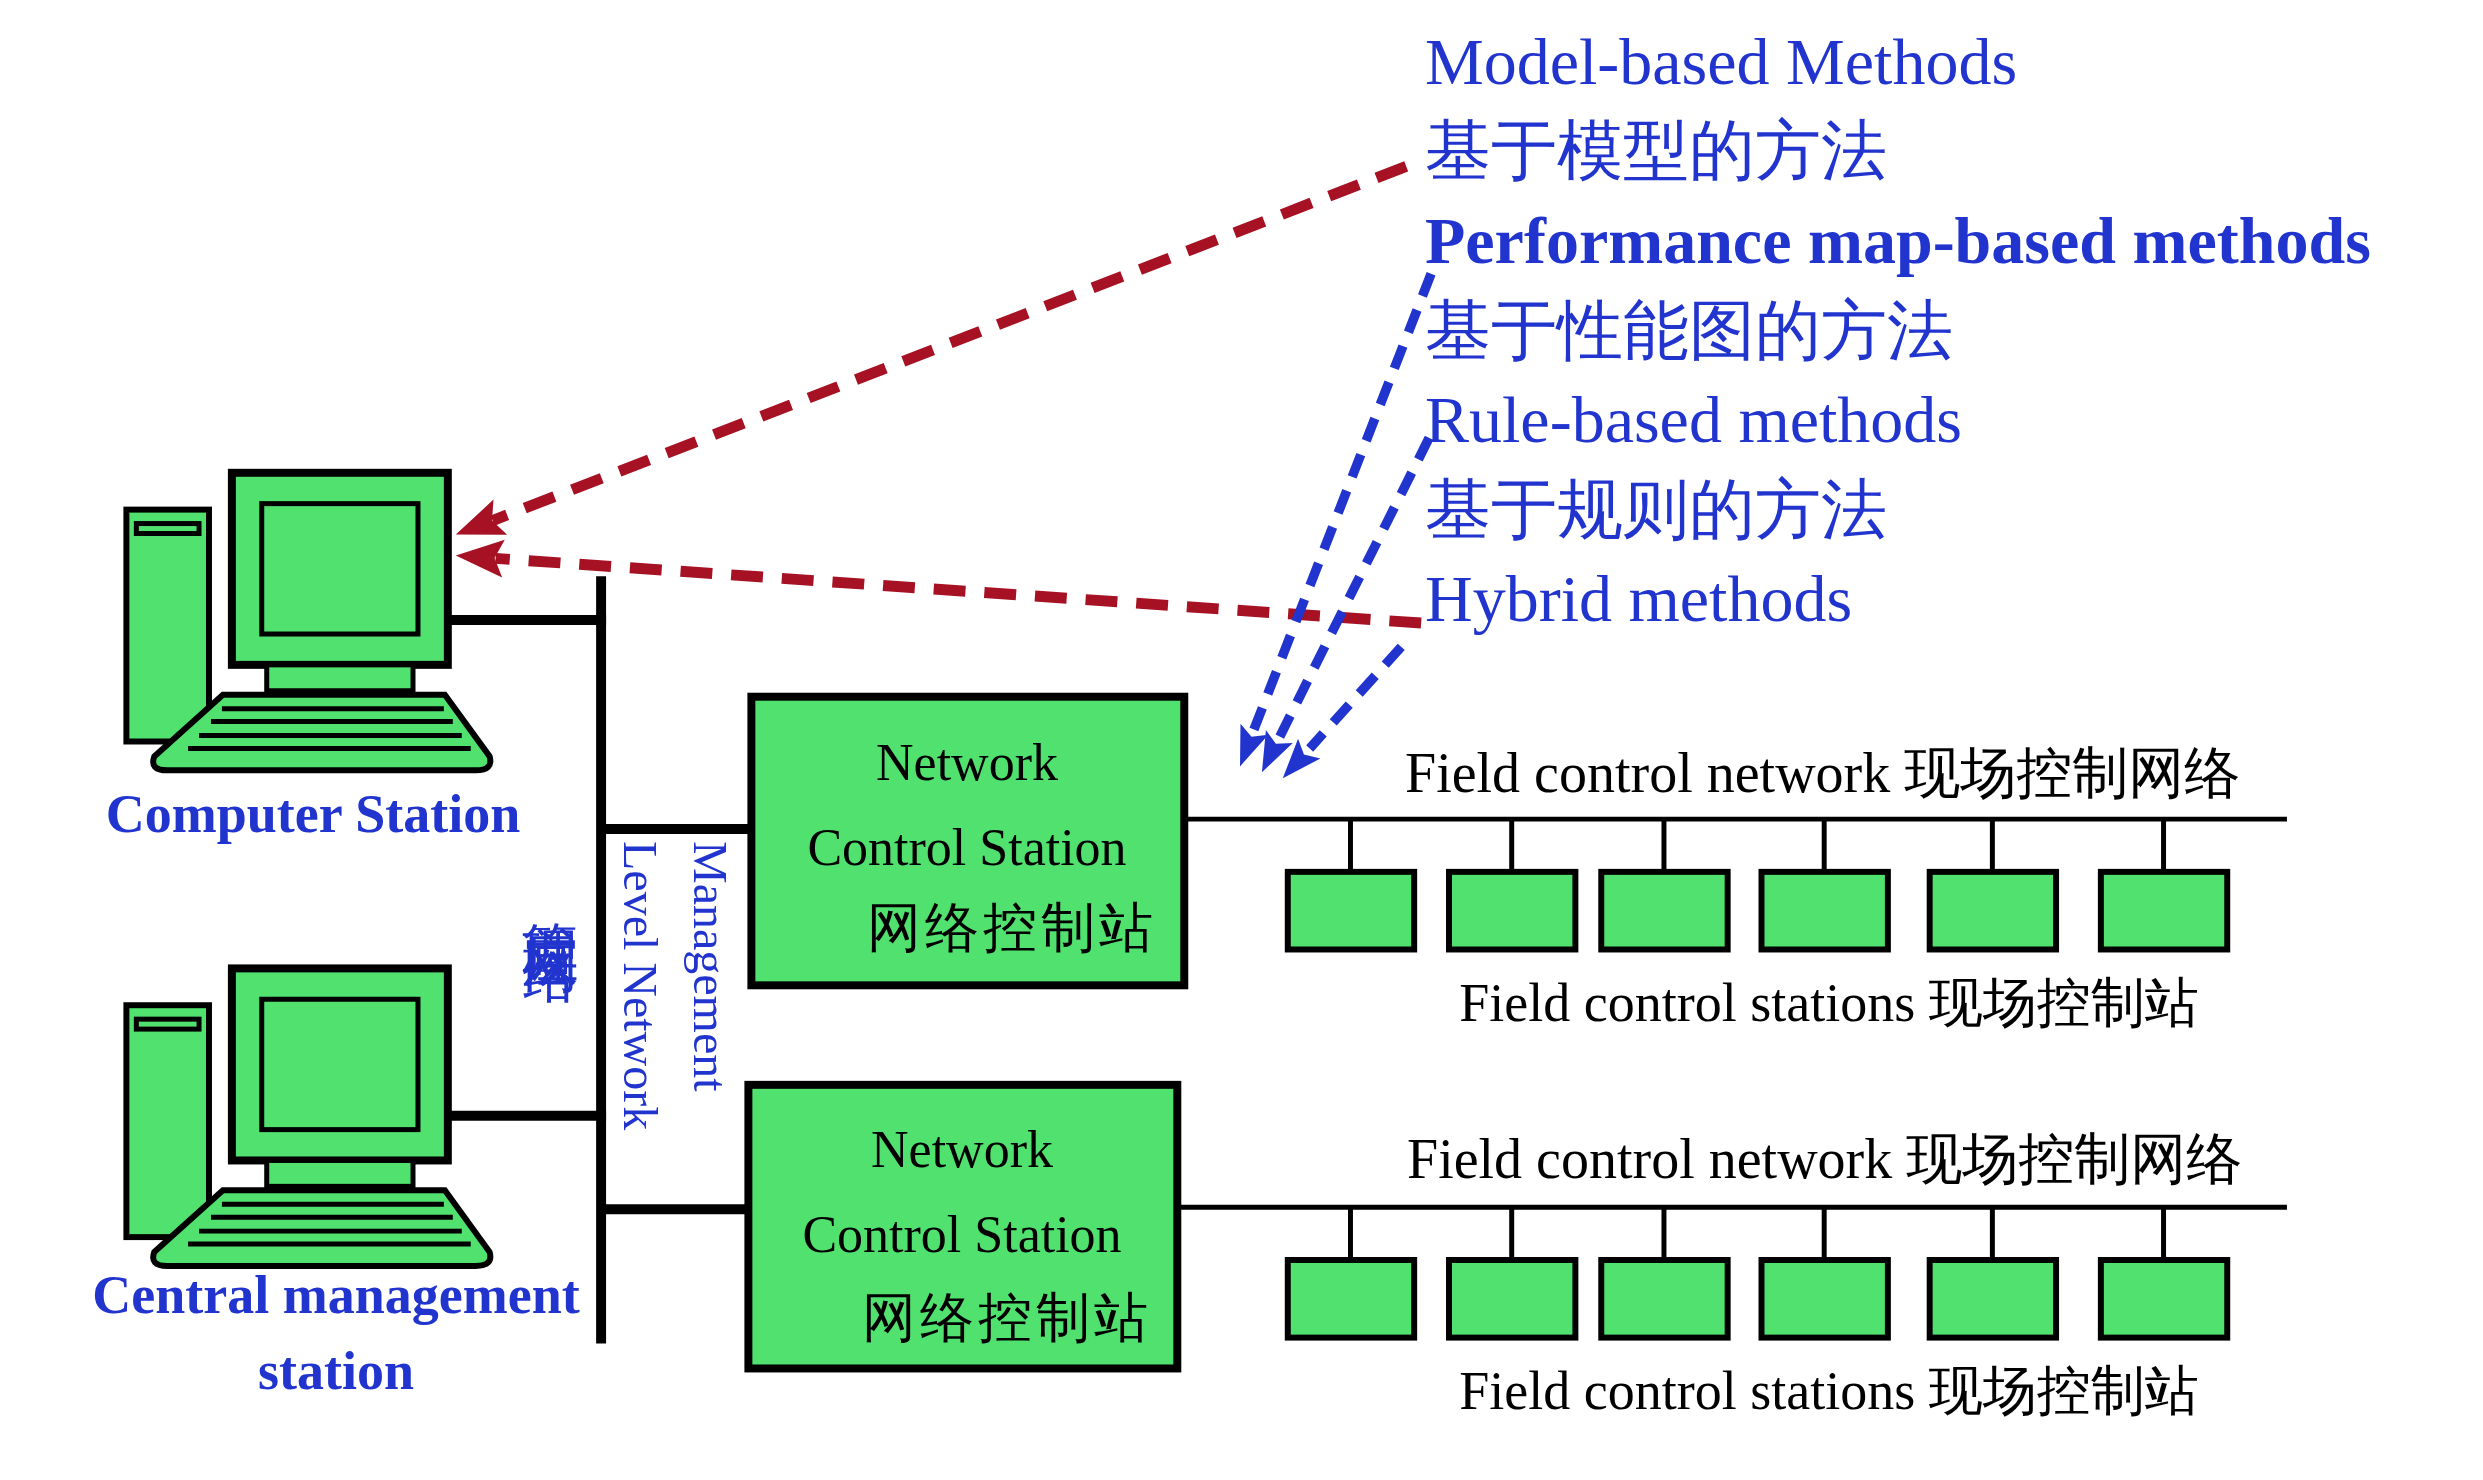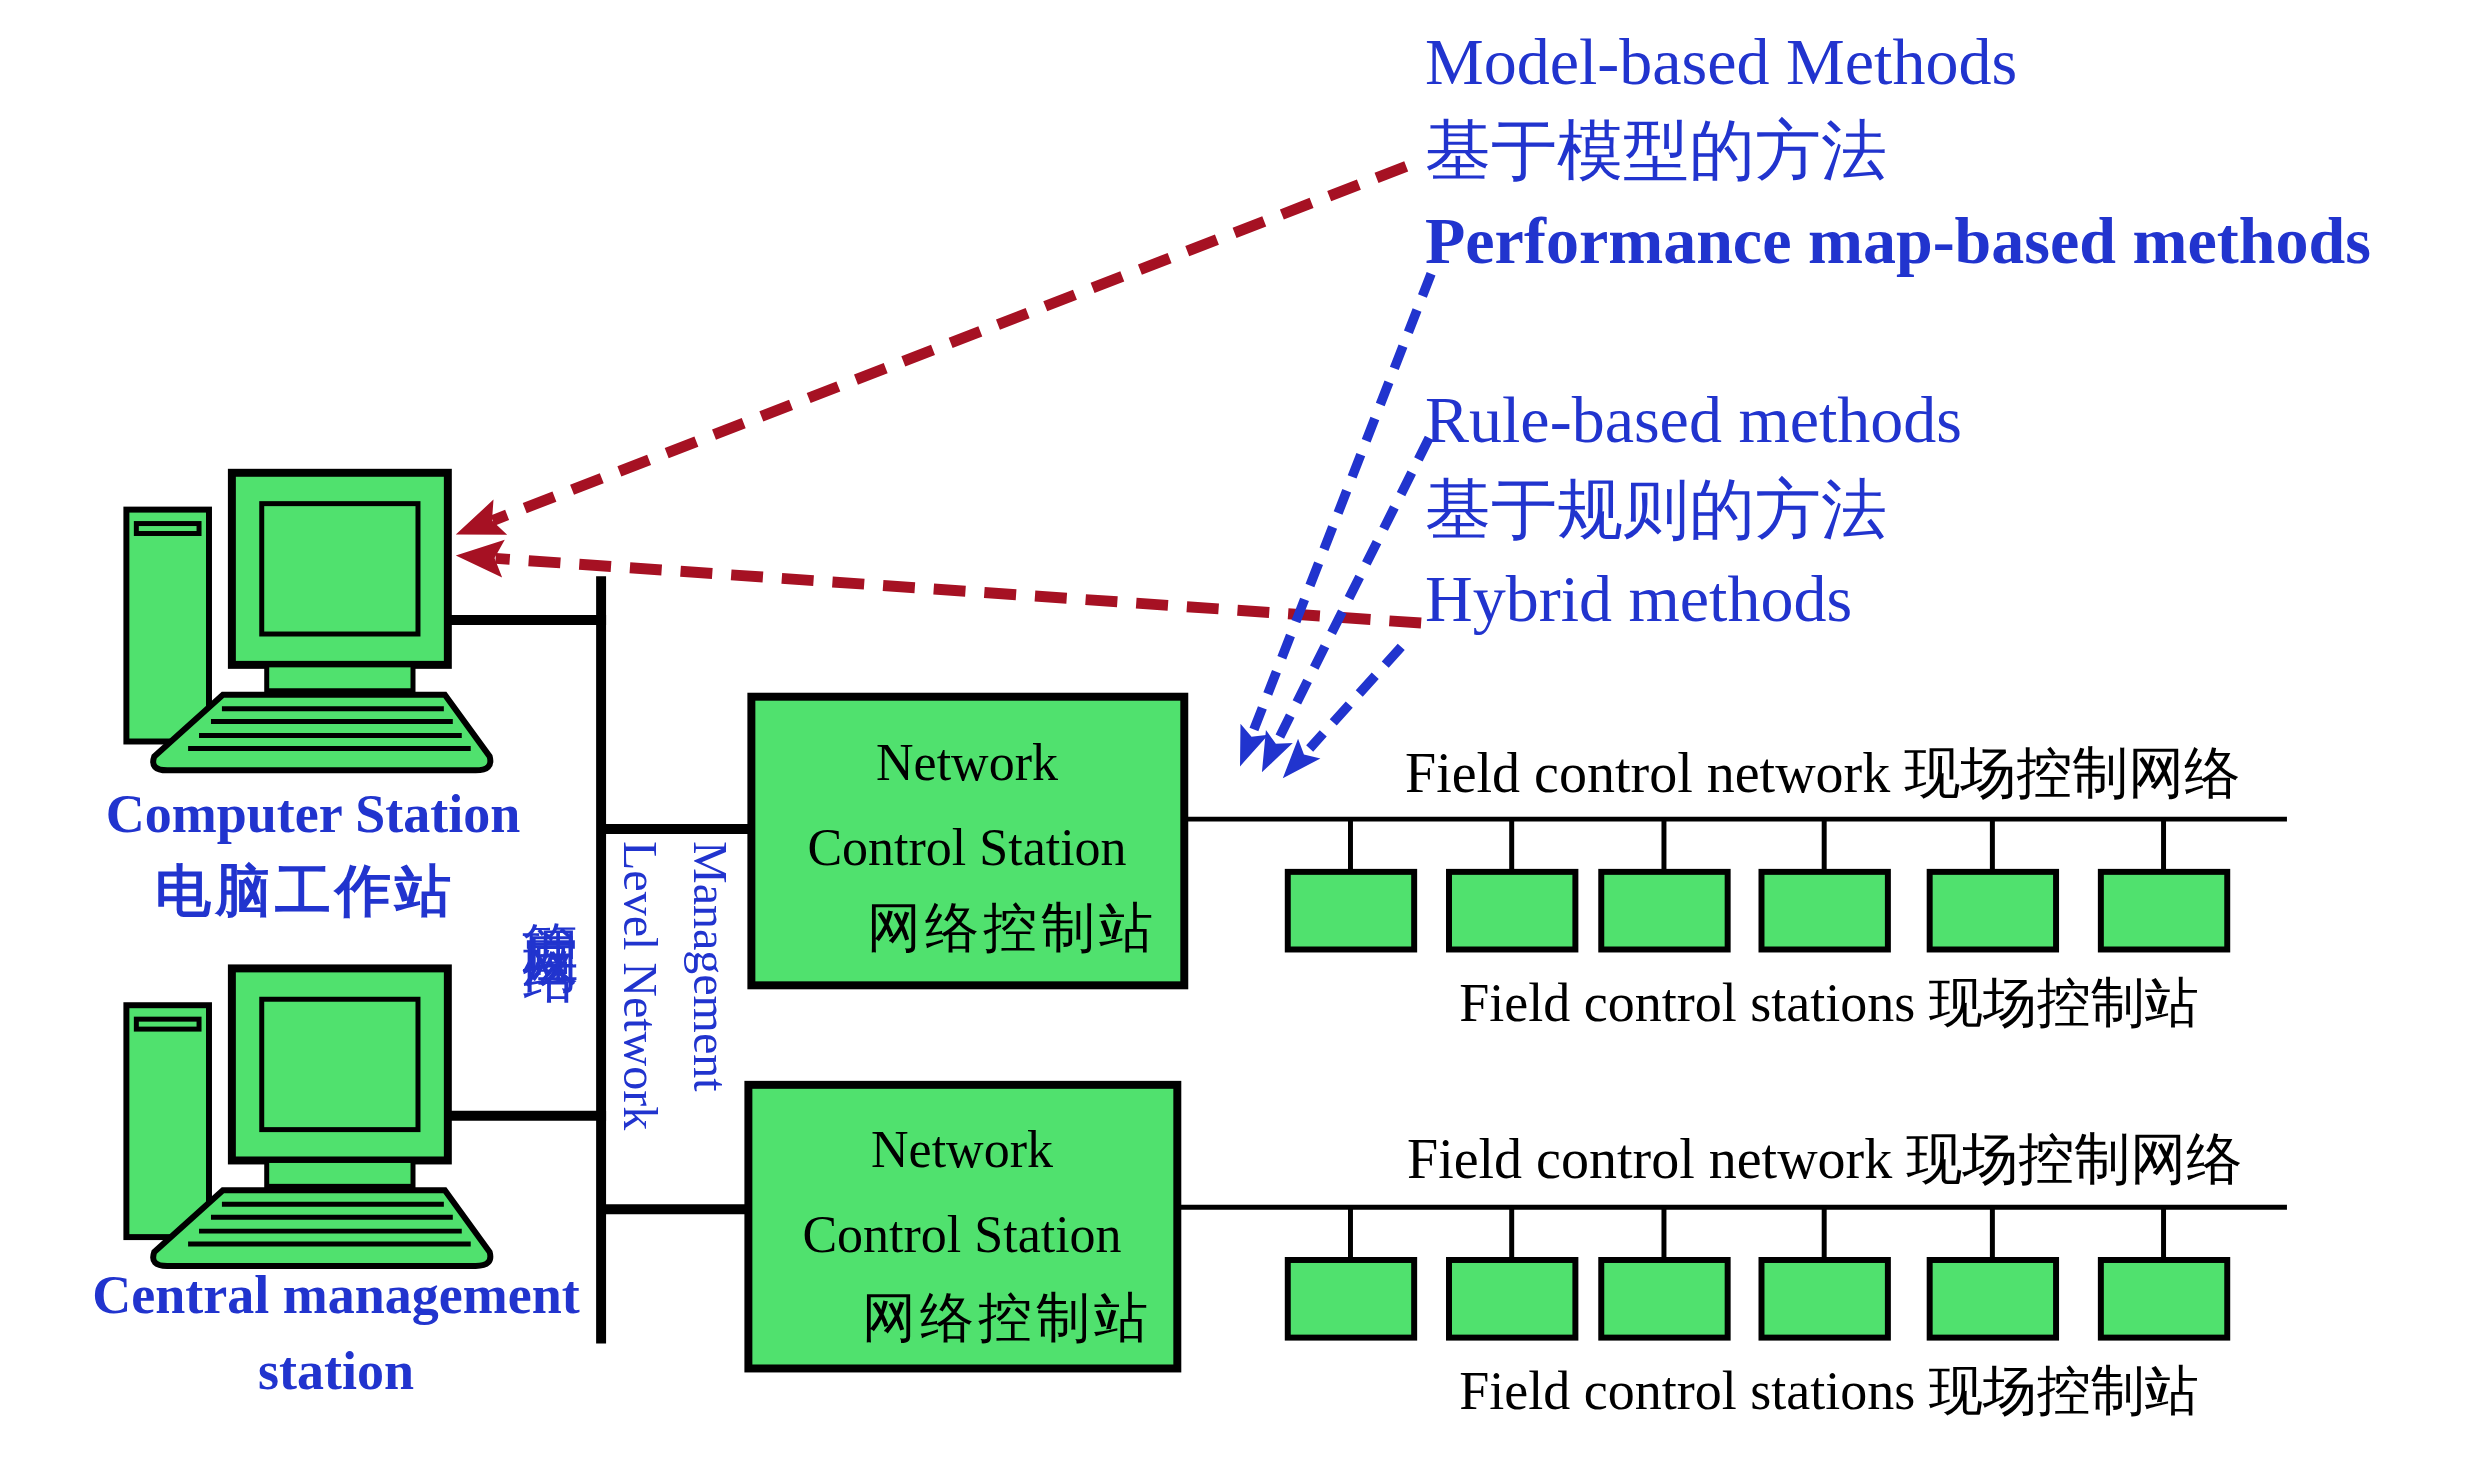--- a/index.html
+++ b/index.html
@@ -120,26 +120,26 @@
     </g>
     <g>
       <line class="dash-blue" x1="1408" y1="650" x2="1316" y2="752"></line>
       <polygon class="head-blue" points="0,0 40,-15 32,0 40,15" transform="translate(1289,782) rotate(-48.4)"></polygon>
     </g>
   </svg>
 
   <div class="txt method" style="left:1425px;top:17px;">Model-based Methods</div>
   <div class="txt method" style="left:1425px;top:106px;">基于模型的方法</div>
   <div class="txt method" style="left:1425px;top:196px;font-weight:bold;">Performance map-based methods</div>
+  <div class="txt method" style="left:1425px;top:286px;">基于性能图的方法</div>
   <div class="txt method" style="left:1425px;top:375px;">Rule-based methods</div>
   <div class="txt method" style="left:1425px;top:465px;">基于规则的方法</div>
   <div class="txt method" style="left:1425px;top:554px;">Hybrid methods</div>
 
   <div class="txt center blue-label" style="left:313px;top:814px;">Computer Station</div>
-  <div class="txt center blue-label-zh" style="left:305px;top:892px;">电脑工作站</div>
 
   <div class="txt center blue-label" style="left:336px;top:1295px;">Central management</div>
   <div class="txt center blue-label" style="left:336px;top:1371px;">station</div>
 
   <div class="v-zh" style="left:513px;top:878px;">管理层网络</div>
   <div class="v-en" style="left:605px;top:841px;">
     <div>Management</div>
     <div>Level Network</div>
   </div>
 

